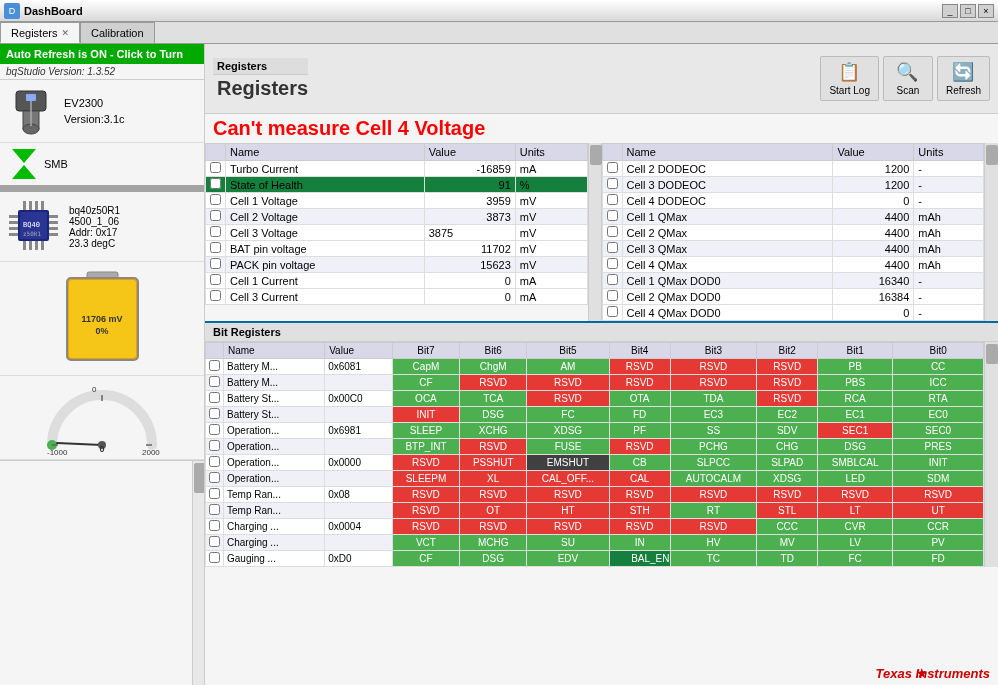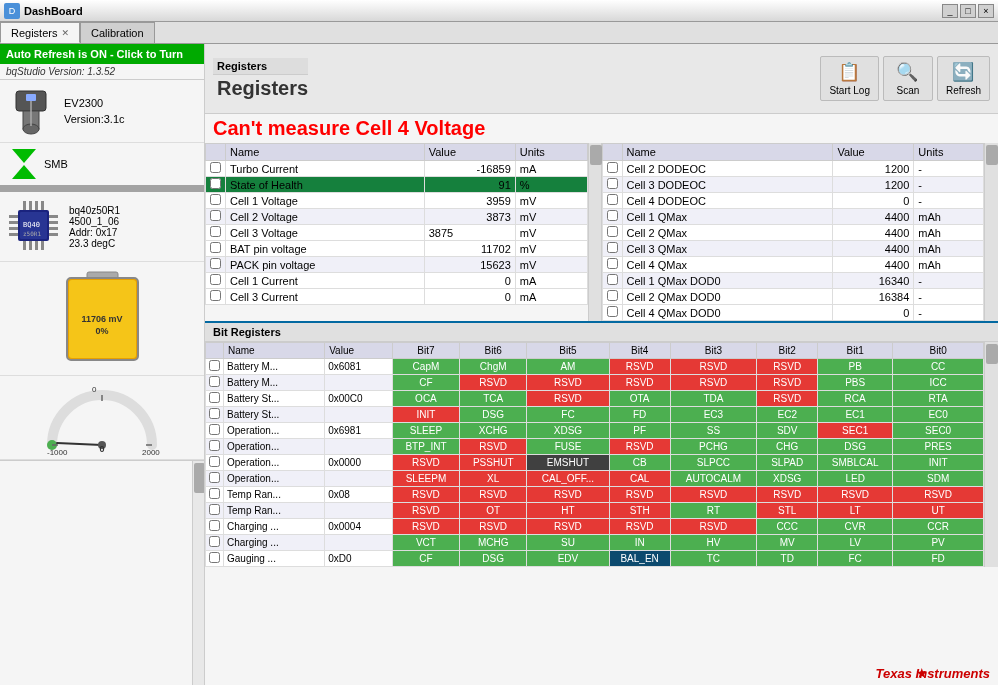--- a/index.html
+++ b/index.html
@@ -577,21 +577,21 @@
                       <td style="background:#4caf50; color:white; padding:2px 4px; font-size:10px; min-width:45px;">LV</td>
                       <td style="background:#4caf50; color:white; padding:2px 4px; font-size:10px; min-width:45px;">PV</td>
   </tr>
                     <tr style="background: rgb(255, 255, 255);">
     <td><input type="checkbox" style="width: 11px; height: 11px;"></td>
     <td>Gauging ...</td>
     <td>0xD0</td>
     <td style="background:#4caf50; color:white; padding:2px 4px; font-size:10px; min-width:45px;">CF</td>
                       <td style="background:#4caf50; color:white; padding:2px 4px; font-size:10px; min-width:45px;">DSG</td>
                       <td style="background:#4caf50; color:white; padding:2px 4px; font-size:10px; min-width:45px;">EDV</td>
-                      <td style="background:#0c4a6e; color:white; padding:2px 0; font-size:10px; min-width:45px;">BAL_EN</td>
+                      <td style="background:#15803d; color:white; padding:2px 0; font-size:10px; min-width:45px;text-align:right;">BAL_EN</td>
                       <td style="background:#4caf50; color:white; padding:2px 4px; font-size:10px; min-width:45px;">TC</td>
                       <td style="background:#4caf50; color:white; padding:2px 4px; font-size:10px; min-width:45px;">TD</td>
                       <td style="background:#4caf50; color:white; padding:2px 4px; font-size:10px; min-width:45px;">FC</td>
                       <td style="background:#4caf50; color:white; padding:2px 4px; font-size:10px; min-width:45px;">FD</td>
   </tr>
                   </tbody>
               </table>
             </div>
 
             <div style="width:14px; background:#e0e0e0; border-left:1px solid #ccc;">

